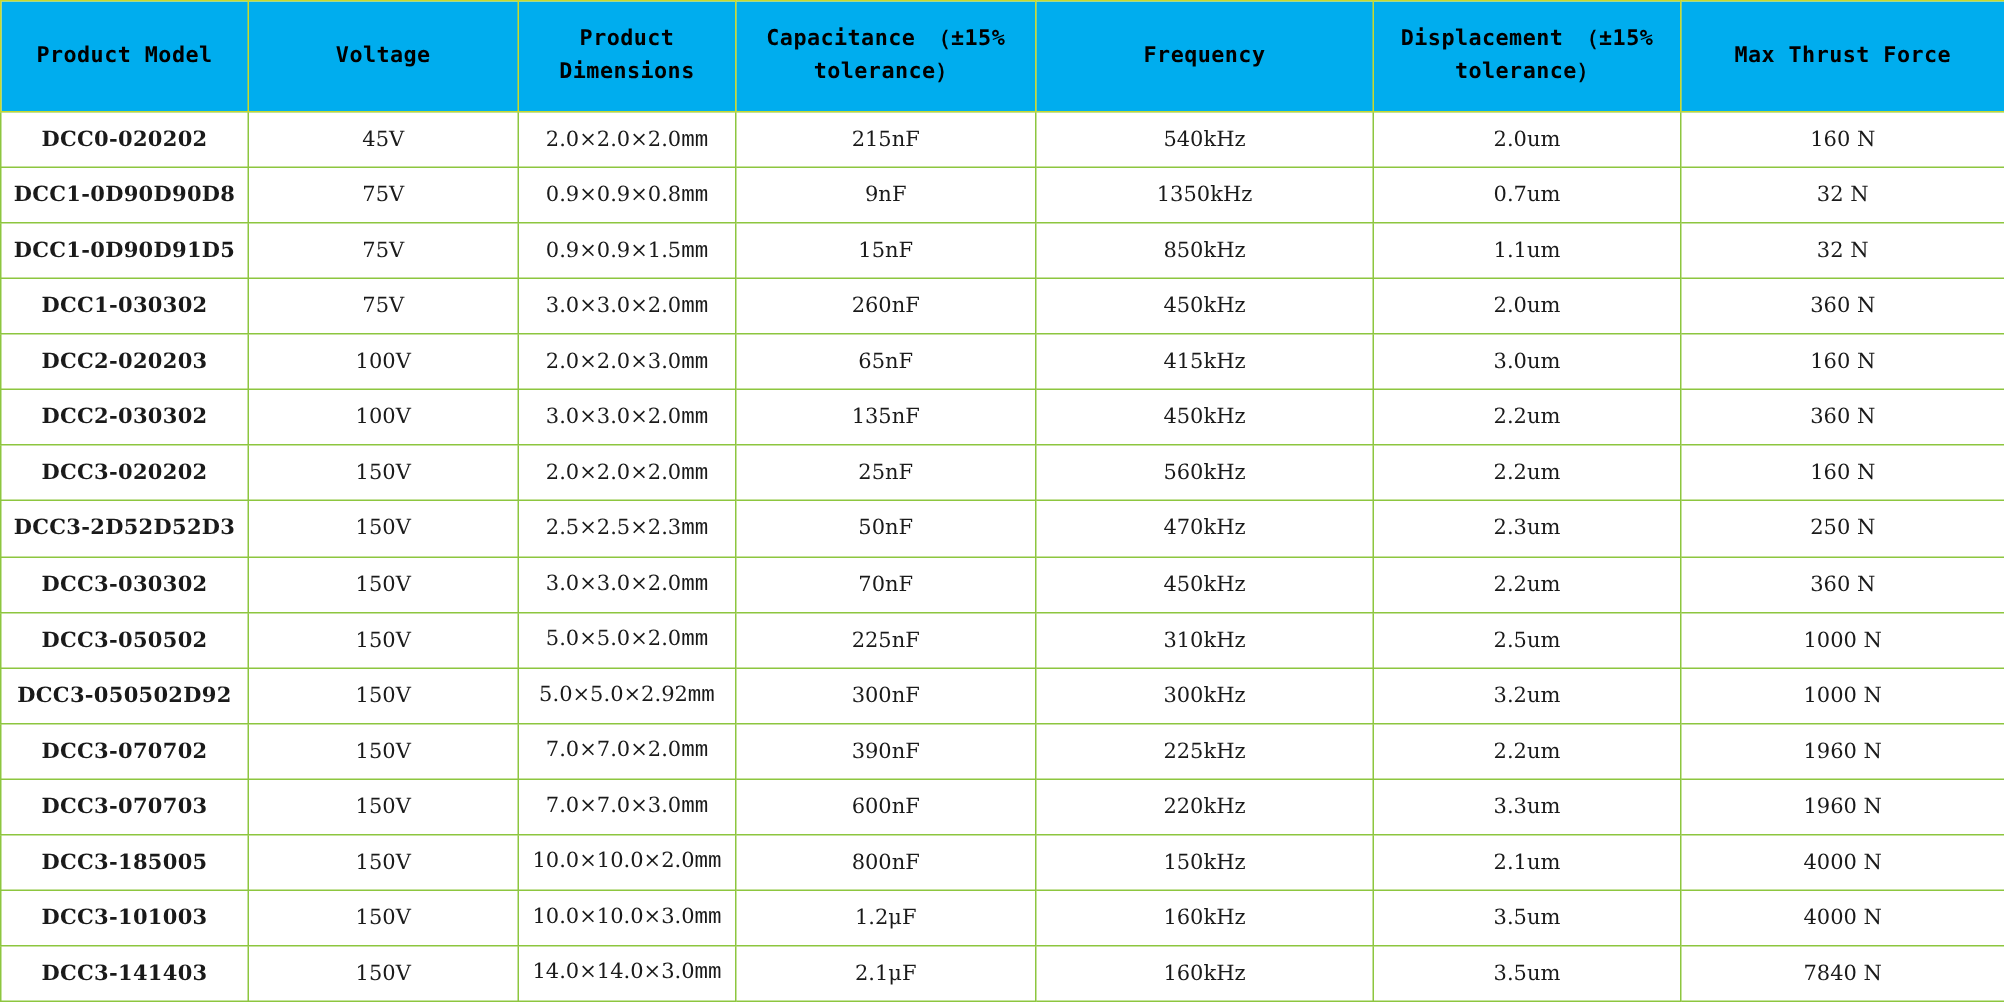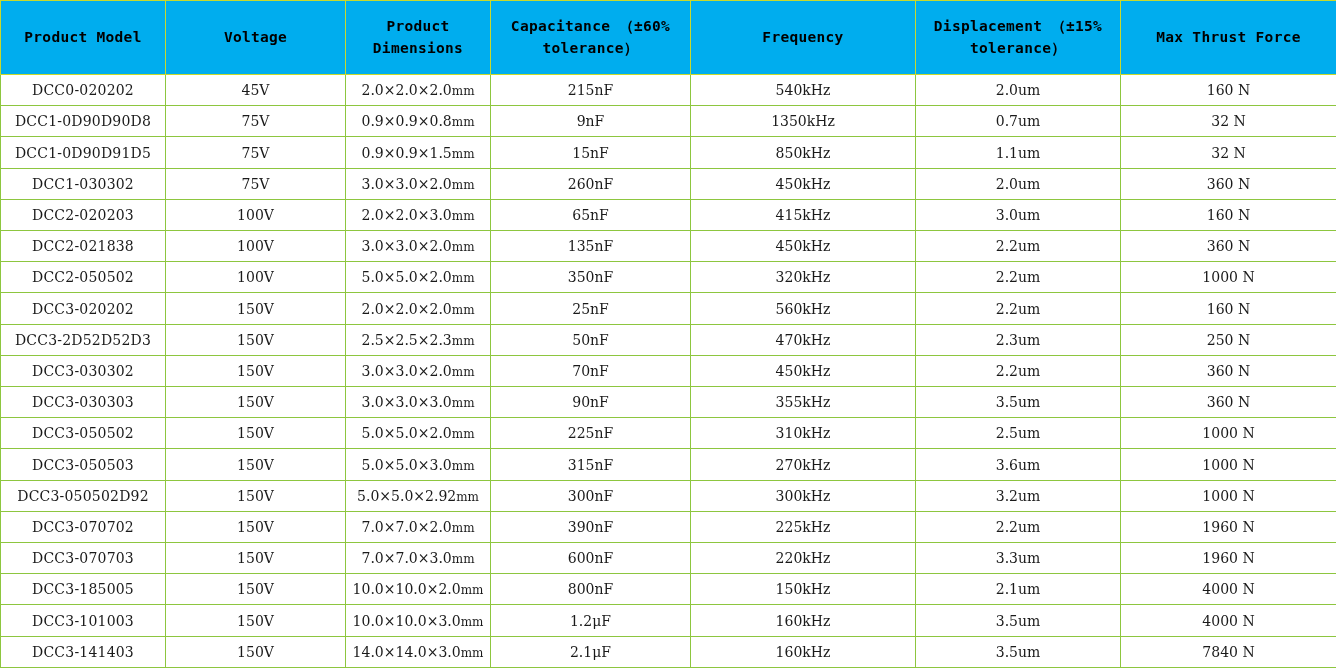--- a/index.html
+++ b/index.html
@@ -50,22 +50,22 @@
     padding: 0 4px;
     text-align: center;
     vertical-align: middle;
     color: #1a1a1a;
     font-family: "DejaVu Serif", serif;
     font-size: 14px;
     line-height: 1;
     white-space: nowrap;
     background: #ffffff;
   }
-  #spec-table tbody td.model { letter-spacing: 0.2px; }
-  .unit-mm { font-size: 12px; }
+  #spec-table tbody td.model { letter-spacing: 0.2px; font-weight: bold; }
+  .unit-mm { font-size: 15px; font-family: Liberation Mono, monospace; }
 </style>
 </head>
 <body>
 
 <table id="spec-table">
   <colgroup>
     <col class="c0">
       <col class="c1">
       <col class="c2">
       <col class="c3">
@@ -79,21 +79,21 @@
           <span class="hdr-line">Product Model</span>
         </th>
         <th>
           <span class="hdr-line">Voltage</span>
         </th>
         <th>
           <span class="hdr-line">Product</span>
           <span class="hdr-line">Dimensions</span>
         </th>
         <th>
-          <span class="hdr-line">Capacitance （±60%</span>
+          <span class="hdr-line">Capacitance （±15%</span>
           <span class="hdr-line">tolerance）</span>
         </th>
         <th>
           <span class="hdr-line">Frequency</span>
         </th>
         <th>
           <span class="hdr-line">Displacement （±15%</span>
           <span class="hdr-line">tolerance）</span>
         </th>
         <th>
@@ -141,36 +141,27 @@
       <tr>
         <td class="model">DCC2-020203</td>
         <td>100V</td>
         <td>2.0×2.0×3.0<span class="unit-mm">mm</span></td>
         <td>65nF</td>
         <td>415kHz</td>
         <td>3.0um</td>
         <td>160 N</td>
       </tr>
       <tr>
-        <td class="model">DCC2-021838</td>
+        <td class="model">DCC2-030302</td>
         <td>100V</td>
         <td>3.0×3.0×2.0<span class="unit-mm">mm</span></td>
         <td>135nF</td>
         <td>450kHz</td>
         <td>2.2um</td>
         <td>360 N</td>
-      </tr>
-      <tr>
-        <td class="model">DCC2-050502</td>
-        <td>100V</td>
-        <td>5.0×5.0×2.0<span class="unit-mm">mm</span></td>
-        <td>350nF</td>
-        <td>320kHz</td>
-        <td>2.2um</td>
-        <td>1000 N</td>
       </tr>
       <tr>
         <td class="model">DCC3-020202</td>
         <td>150V</td>
         <td>2.0×2.0×2.0<span class="unit-mm">mm</span></td>
         <td>25nF</td>
         <td>560kHz</td>
         <td>2.2um</td>
         <td>160 N</td>
       </tr>
@@ -186,47 +177,29 @@
       <tr>
         <td class="model">DCC3-030302</td>
         <td>150V</td>
         <td>3.0×3.0×2.0<span class="unit-mm">mm</span></td>
         <td>70nF</td>
         <td>450kHz</td>
         <td>2.2um</td>
         <td>360 N</td>
       </tr>
       <tr>
-        <td class="model">DCC3-030303</td>
-        <td>150V</td>
-        <td>3.0×3.0×3.0<span class="unit-mm">mm</span></td>
-        <td>90nF</td>
-        <td>355kHz</td>
-        <td>3.5um</td>
-        <td>360 N</td>
-      </tr>
-      <tr>
         <td class="model">DCC3-050502</td>
         <td>150V</td>
         <td>5.0×5.0×2.0<span class="unit-mm">mm</span></td>
         <td>225nF</td>
         <td>310kHz</td>
         <td>2.5um</td>
         <td>1000 N</td>
       </tr>
       <tr>
-        <td class="model">DCC3-050503</td>
-        <td>150V</td>
-        <td>5.0×5.0×3.0<span class="unit-mm">mm</span></td>
-        <td>315nF</td>
-        <td>270kHz</td>
-        <td>3.6um</td>
-        <td>1000 N</td>
-      </tr>
-      <tr>
         <td class="model">DCC3-050502D92</td>
         <td>150V</td>
         <td>5.0×5.0×2.92<span class="unit-mm">mm</span></td>
         <td>300nF</td>
         <td>300kHz</td>
         <td>3.2um</td>
         <td>1000 N</td>
       </tr>
       <tr>
         <td class="model">DCC3-070702</td>

